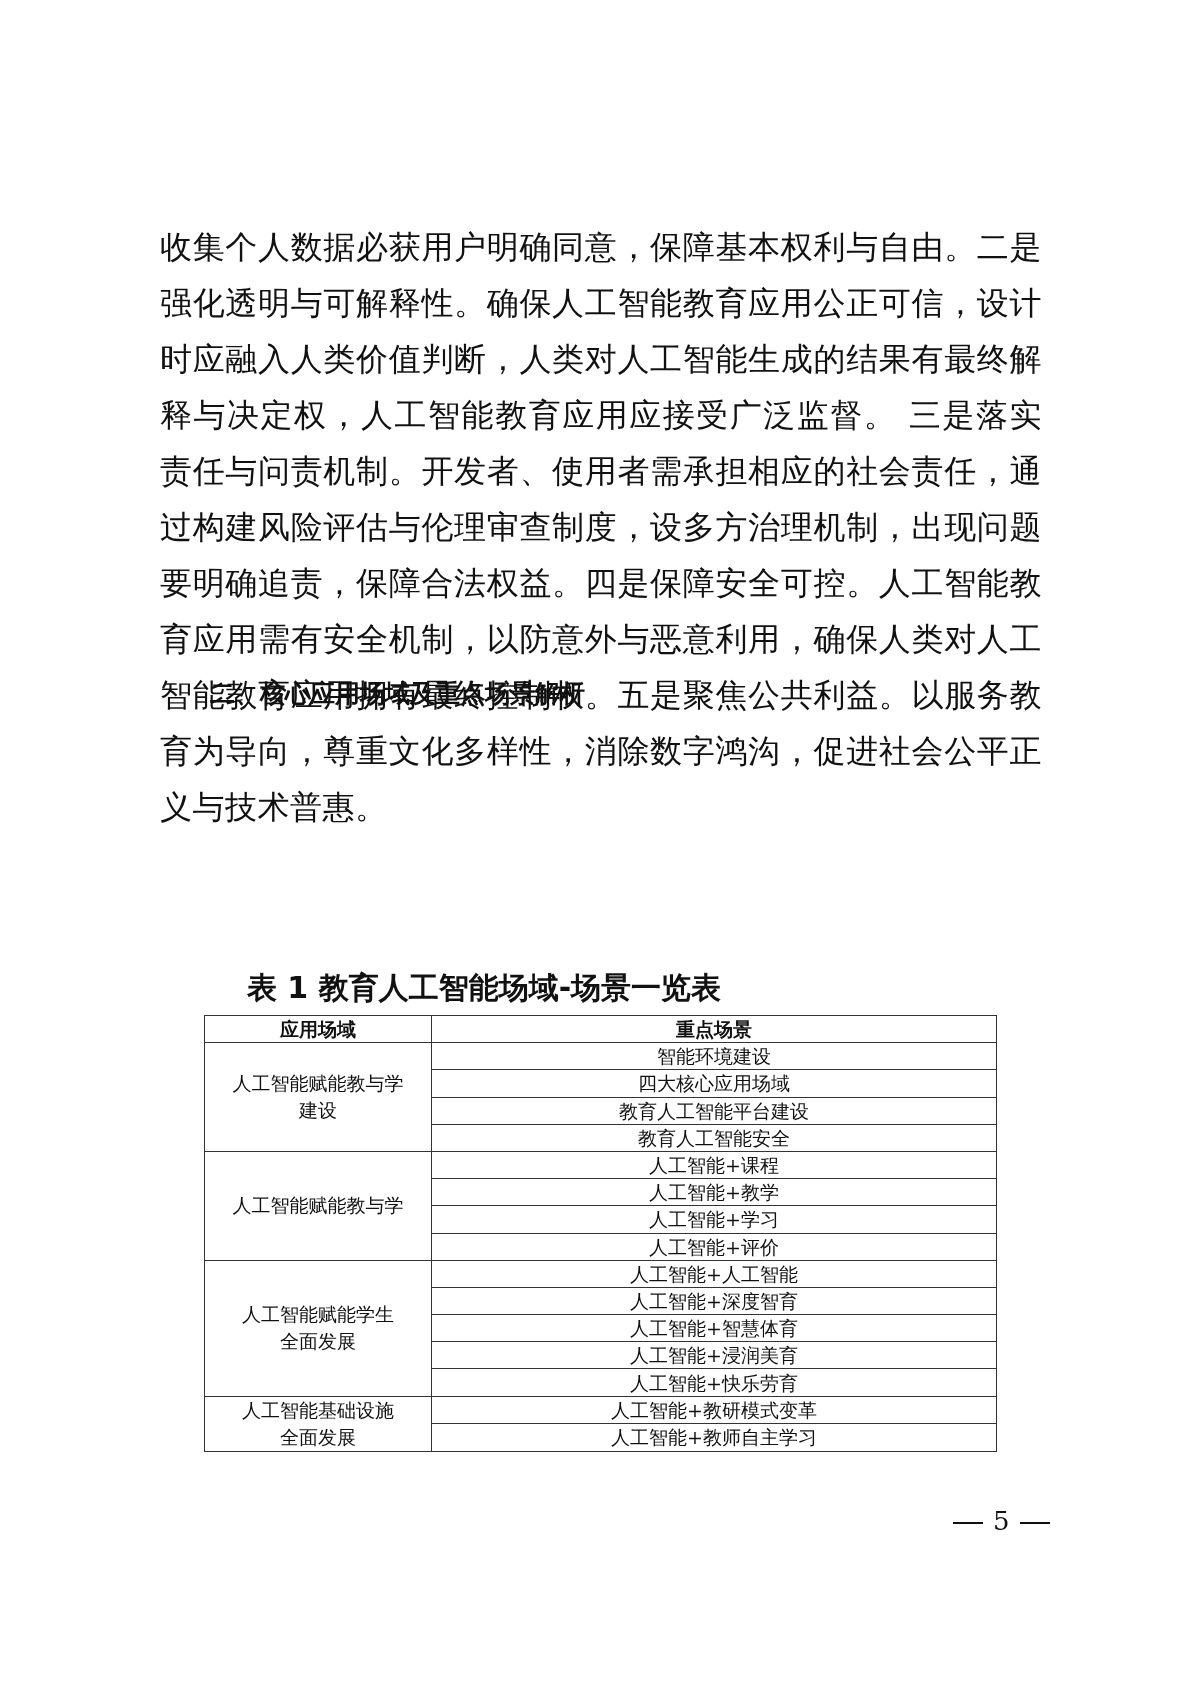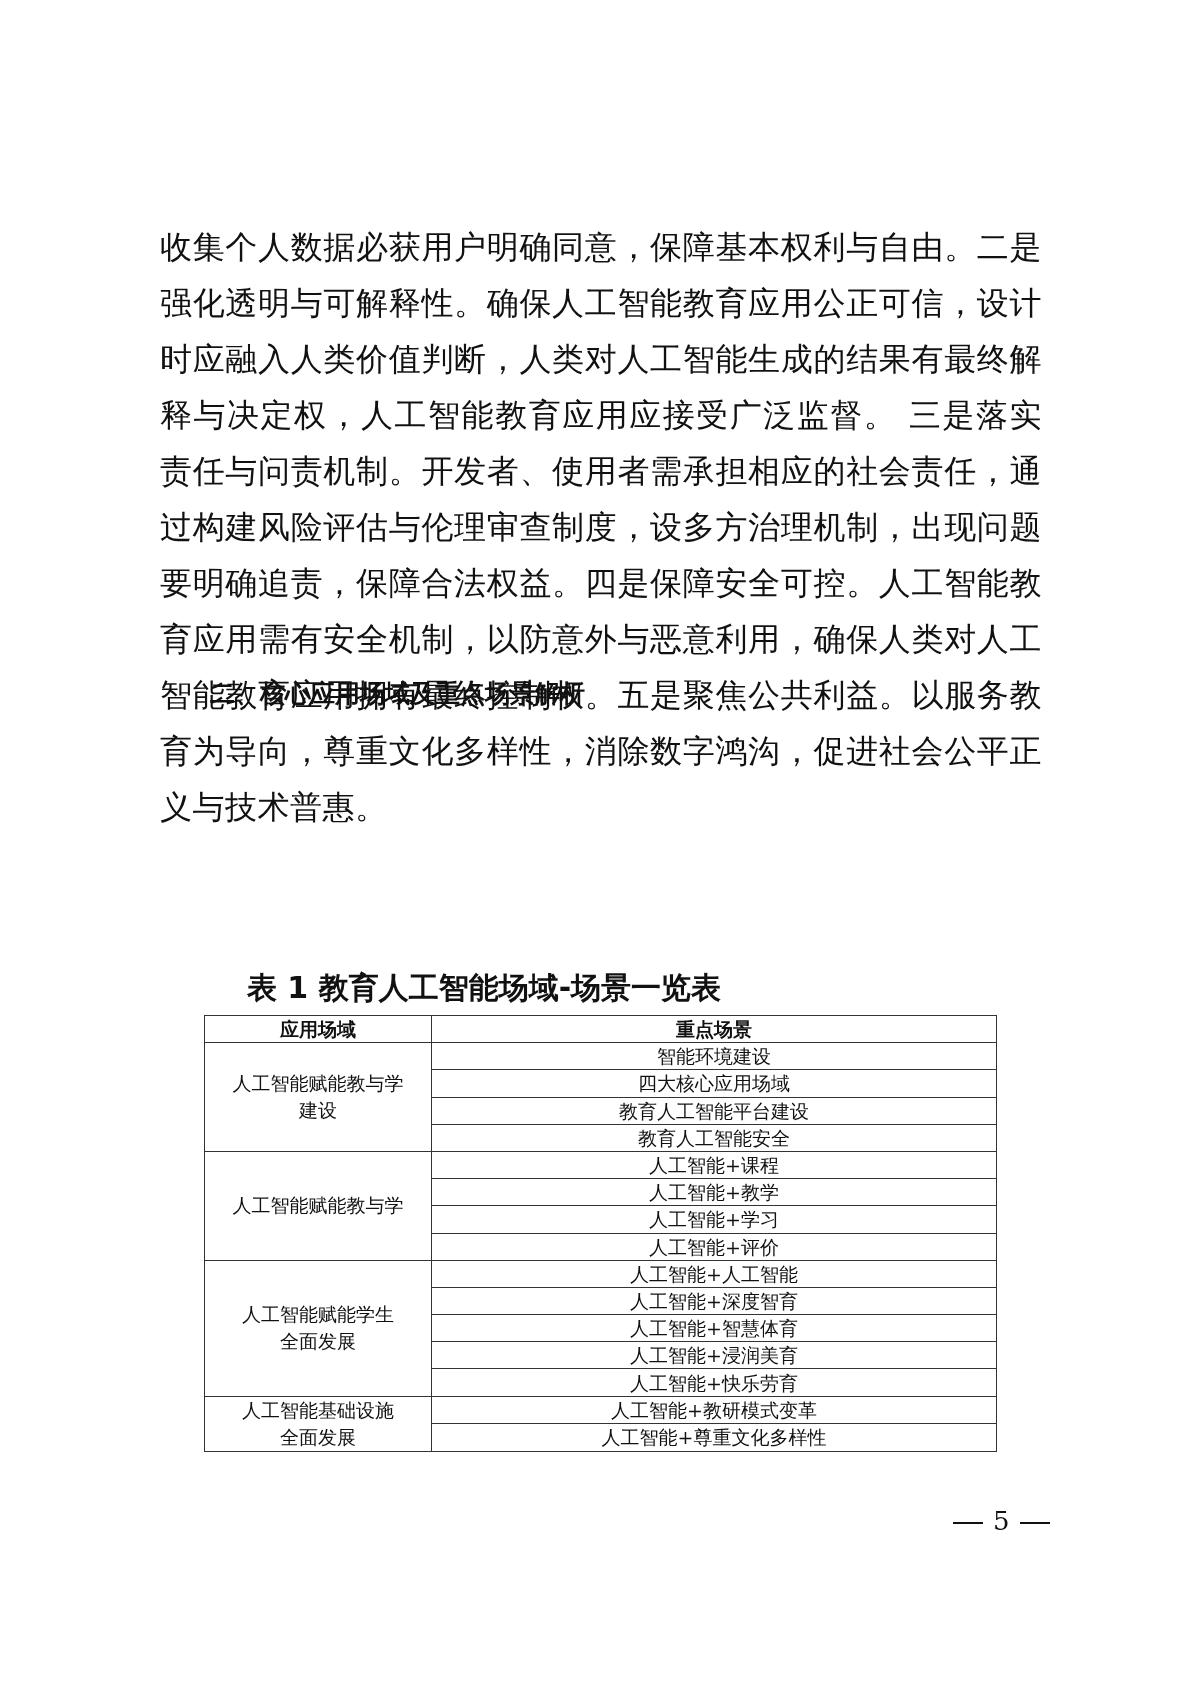--- a/index.html
+++ b/index.html
@@ -95,21 +95,21 @@
         </tr>
 
     <tr>
       <td class="domain" rowspan="2">
         <div>人工智能基础设施</div>
         <div>全面发展</div>
       </td>
       <td>人工智能+教研模式变革</td>
     </tr>
     <tr>
-          <td>人工智能+尊重文化多样性</td>
+          <td>人工智能+教师自主学习</td>
         </tr>
   </tbody>
     </table>
 
   <div class="page-num">
     <span class="dash"></span><span>5</span><span class="dash"></span>
   </div>
 </div>
 
 </body></html>

